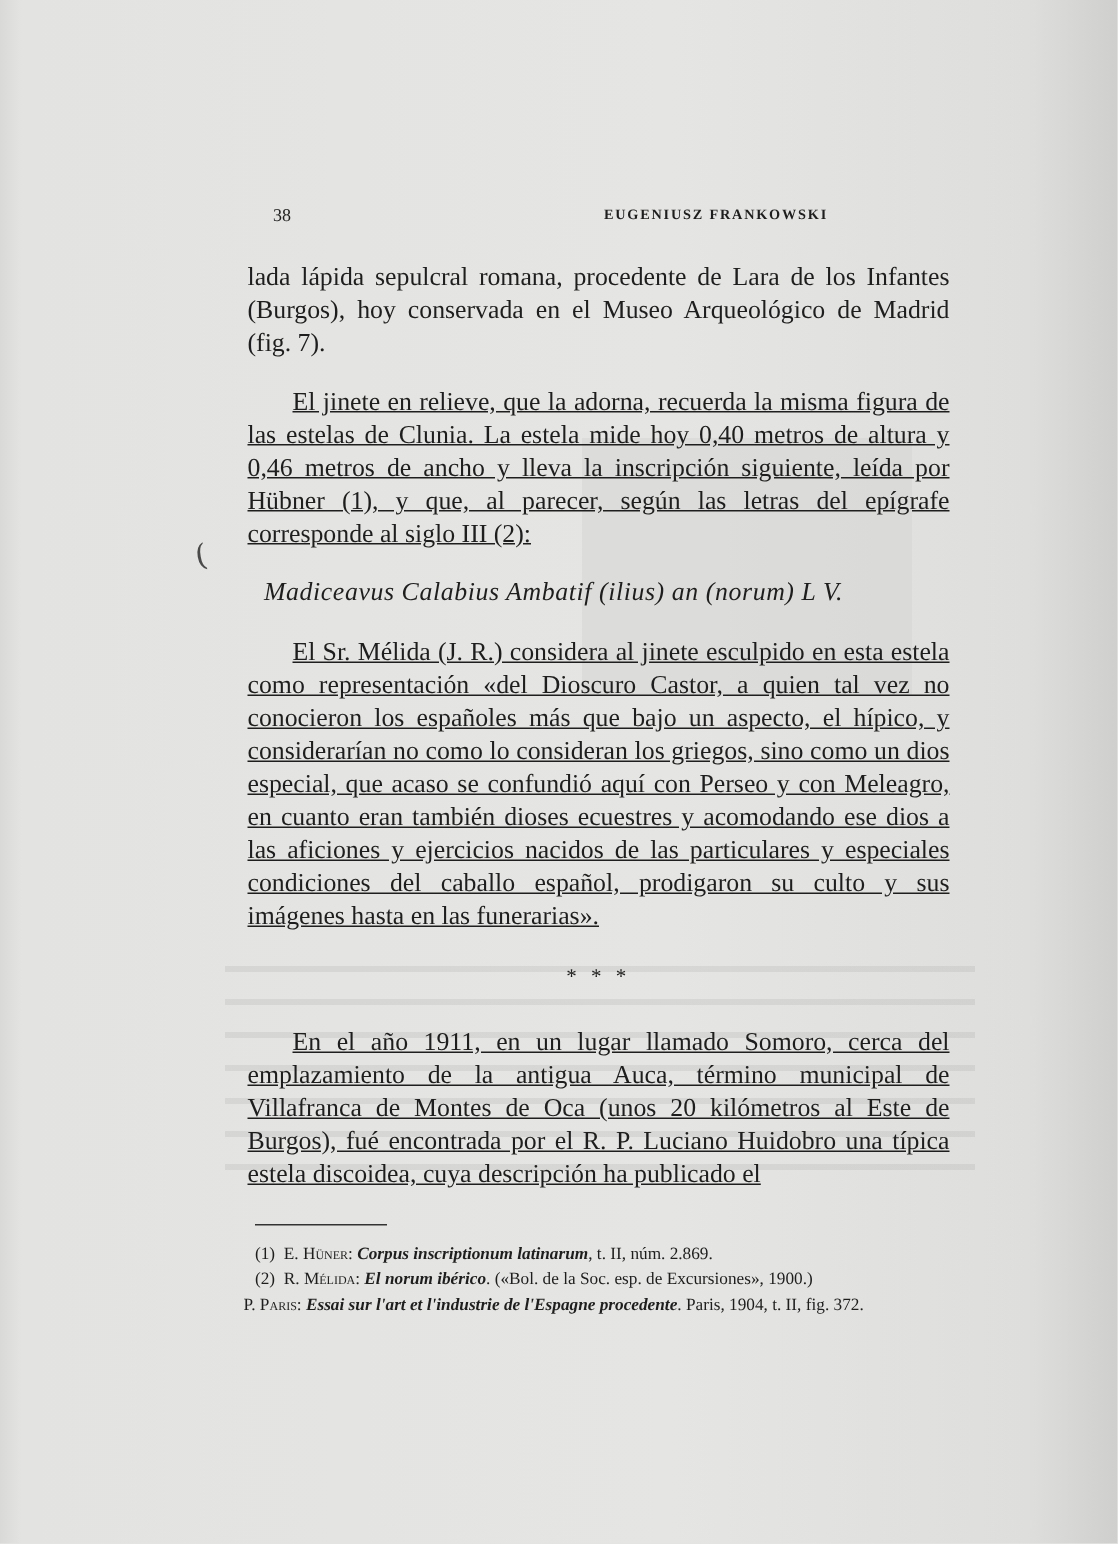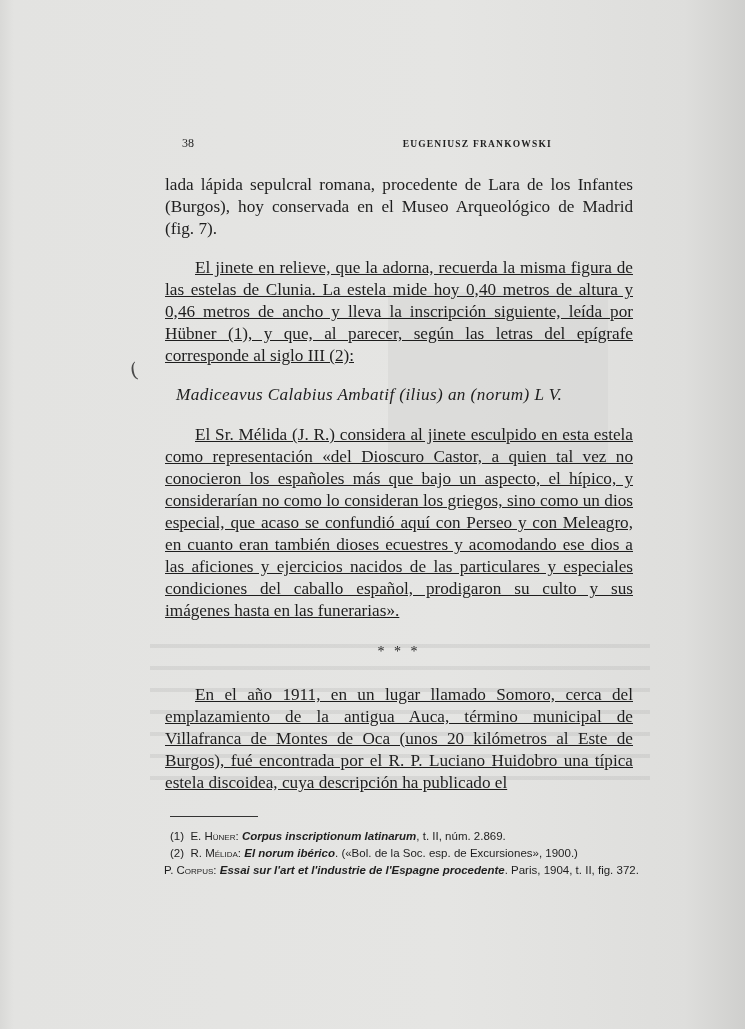--- a/index.html
+++ b/index.html
@@ -50,21 +50,21 @@
       font-style: italic; margin: 13px 0 18px 0 !important; padding-left: 28px;
       letter-spacing: 0.4px;
     }
     .stars { text-align: center; margin: 19px 0 21px 0 !important; font-size: 14px; letter-spacing: 3px; }
     .rule {
       position: absolute; left: 170px; top: 816px; width: 88px; height: 0;
       border-top: 1px solid #333;
     }
     .footnotes {
       position: absolute; left: 170px; top: 828px; width: 482px;
-      font-family: Liberation Sans, sans-serif; font-size: 11.5px; line-height: 17px;
+      font-family: Liberation Serif, serif; font-size: 11.5px; line-height: 17px;
     }
     .footnotes p { margin: 0; }
     .fn-cont { margin-left: -22px !important; }
     .sc { font-variant: small-caps; }
     .fn-title { font-style: italic; font-weight: bold; }
   </style>
 </head>
 <body>
 
 <div class="page-bg"></div>
@@ -93,16 +93,16 @@
     <span>(1)</span>&nbsp;
     <span class="sc">E. Hüner:</span>
     <span class="fn-title">Corpus inscriptionum latinarum</span><span>, t. II, núm. 2.869.</span>
   </p>
   <p>
     <span>(2)</span>&nbsp;
     <span class="sc">R. Mélida:</span>
     <span class="fn-title">El norum ibérico</span><span>. («Bol. de la Soc. esp. de Excursiones», 1900.)</span>
   </p>
   <p class="fn-cont">
-    &nbsp;&nbsp;&nbsp;&nbsp;&nbsp;<span class="sc">P. Corpus:</span>
+    &nbsp;&nbsp;&nbsp;&nbsp;&nbsp;<span class="sc">P. Paris:</span>
     <span class="fn-title">Essai sur l'art et l'industrie de l'Espagne procedente</span><span>. Paris, 1904, t. II, fig. 372.</span>
   </p>
 </div>
 
 </body></html>

